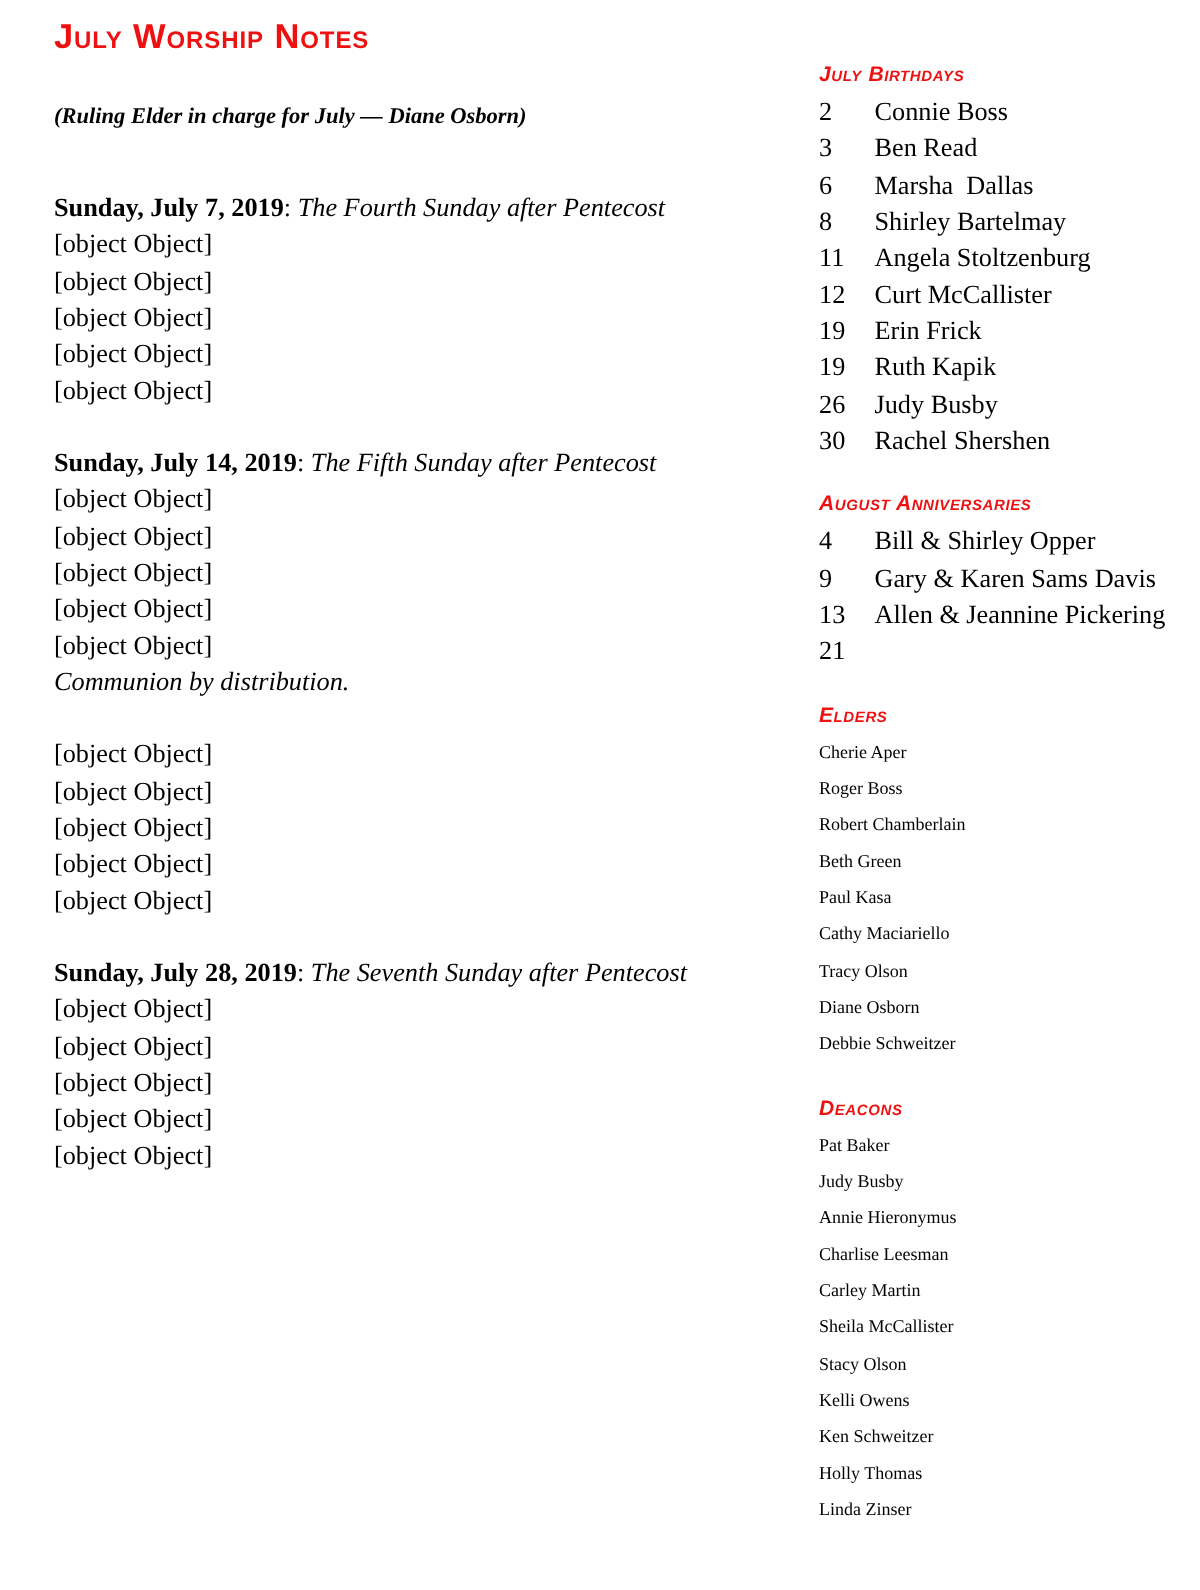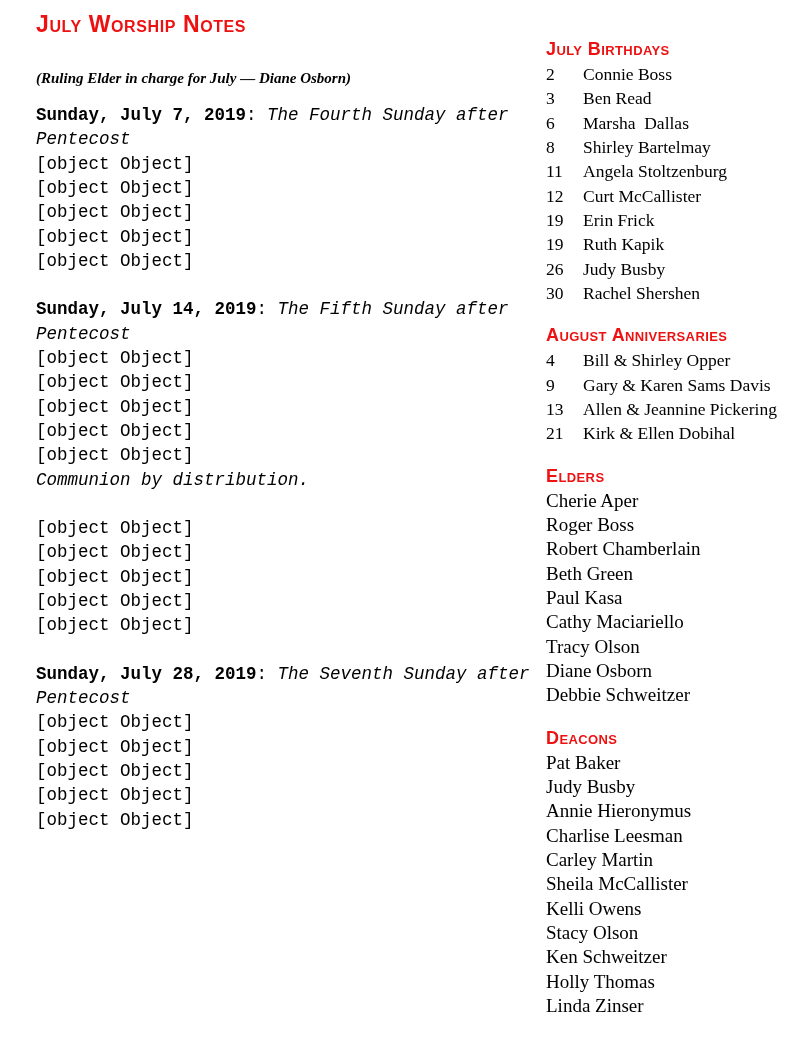--- a/index.html
+++ b/index.html
@@ -39,56 +39,57 @@
 
   .subtitle {
     margin-top: 28px;
     font-weight: 700;
     font-style: italic;
     font-size: 15px;
     line-height: 24px;
     white-space: pre-wrap;
   }
 
-  .services { margin-top: 13px; font-family: Liberation Mono, monospace; }
+  .services { margin-top: 36px; }
   .service + .service { margin-top: 24px; }
 
   .service-date-line,
   .service-line,
   .service-note {
     font-size: 17.5px;
     line-height: 24.33px;
     white-space: pre-wrap;
   }
   .svc-date { font-weight: 700; }
   .svc-occasion { font-style: italic; }
   .service-note { font-style: italic; }
 
   .section + .section { margin-top: 17px; }
 
   .section-heading {
     font-family: "Liberation Sans", sans-serif;
     font-weight: 700;
     font-variant: small-caps;
-    font-size: 18px;
+    font-size: 14px;
     line-height: 26px;
     letter-spacing: 0.4px;
     color: var(--red);
+    font-style: italic;
   }
 
   .entry-row {
     display: flex;
     font-size: 17.5px;
     line-height: 24.33px;
   }
   .entry-day { flex: none; width: 37px; }
   .entry-name { white-space: pre-wrap; }
 
   .name-line {
-    font-size: 19px;
+    font-size: 12px;
     line-height: 24.33px;
     white-space: pre-wrap;
   }
 </style>
 </head>
 <body style="--red: #ee1111;">
 
 <div class="left-col">
   <div class="page-title">July Worship Notes</div>
   <div class="subtitle">(Ruling Elder in charge for July — Diane Osborn)</div>
@@ -205,21 +206,20 @@
         <div class="entry-row">
         <span class="entry-day">9</span>
         <span class="entry-name">Gary &amp; Karen Sams Davis</span>
       </div>
         <div class="entry-row">
         <span class="entry-day">13</span>
         <span class="entry-name">Allen &amp; Jeannine Pickering</span>
       </div>
         <div class="entry-row">
         <span class="entry-day">21</span>
-        <span class="entry-name">Kirk &amp; Ellen Dobihal</span>
       </div>
       </div>
   </div>
 
   <div class="section">
     <div class="section-heading">Elders</div>
     <div>
 
     <div class="name-line">Cherie Aper</div>
         <div class="name-line">Roger Boss</div>
@@ -236,21 +236,21 @@
   <div class="section">
     <div class="section-heading">Deacons</div>
     <div>
 
     <div class="name-line">Pat Baker</div>
         <div class="name-line">Judy Busby</div>
         <div class="name-line">Annie Hieronymus</div>
         <div class="name-line">Charlise Leesman</div>
         <div class="name-line">Carley Martin</div>
         <div class="name-line">Sheila McCallister</div>
+        <div class="name-line">Stacy Olson</div>
         <div class="name-line">Kelli Owens</div>
-        <div class="name-line">Stacy Olson</div>
         <div class="name-line">Ken Schweitzer</div>
         <div class="name-line">Holly Thomas</div>
         <div class="name-line">Linda Zinser</div>
       </div>
   </div>
 
 </div>
 
 </body></html>

